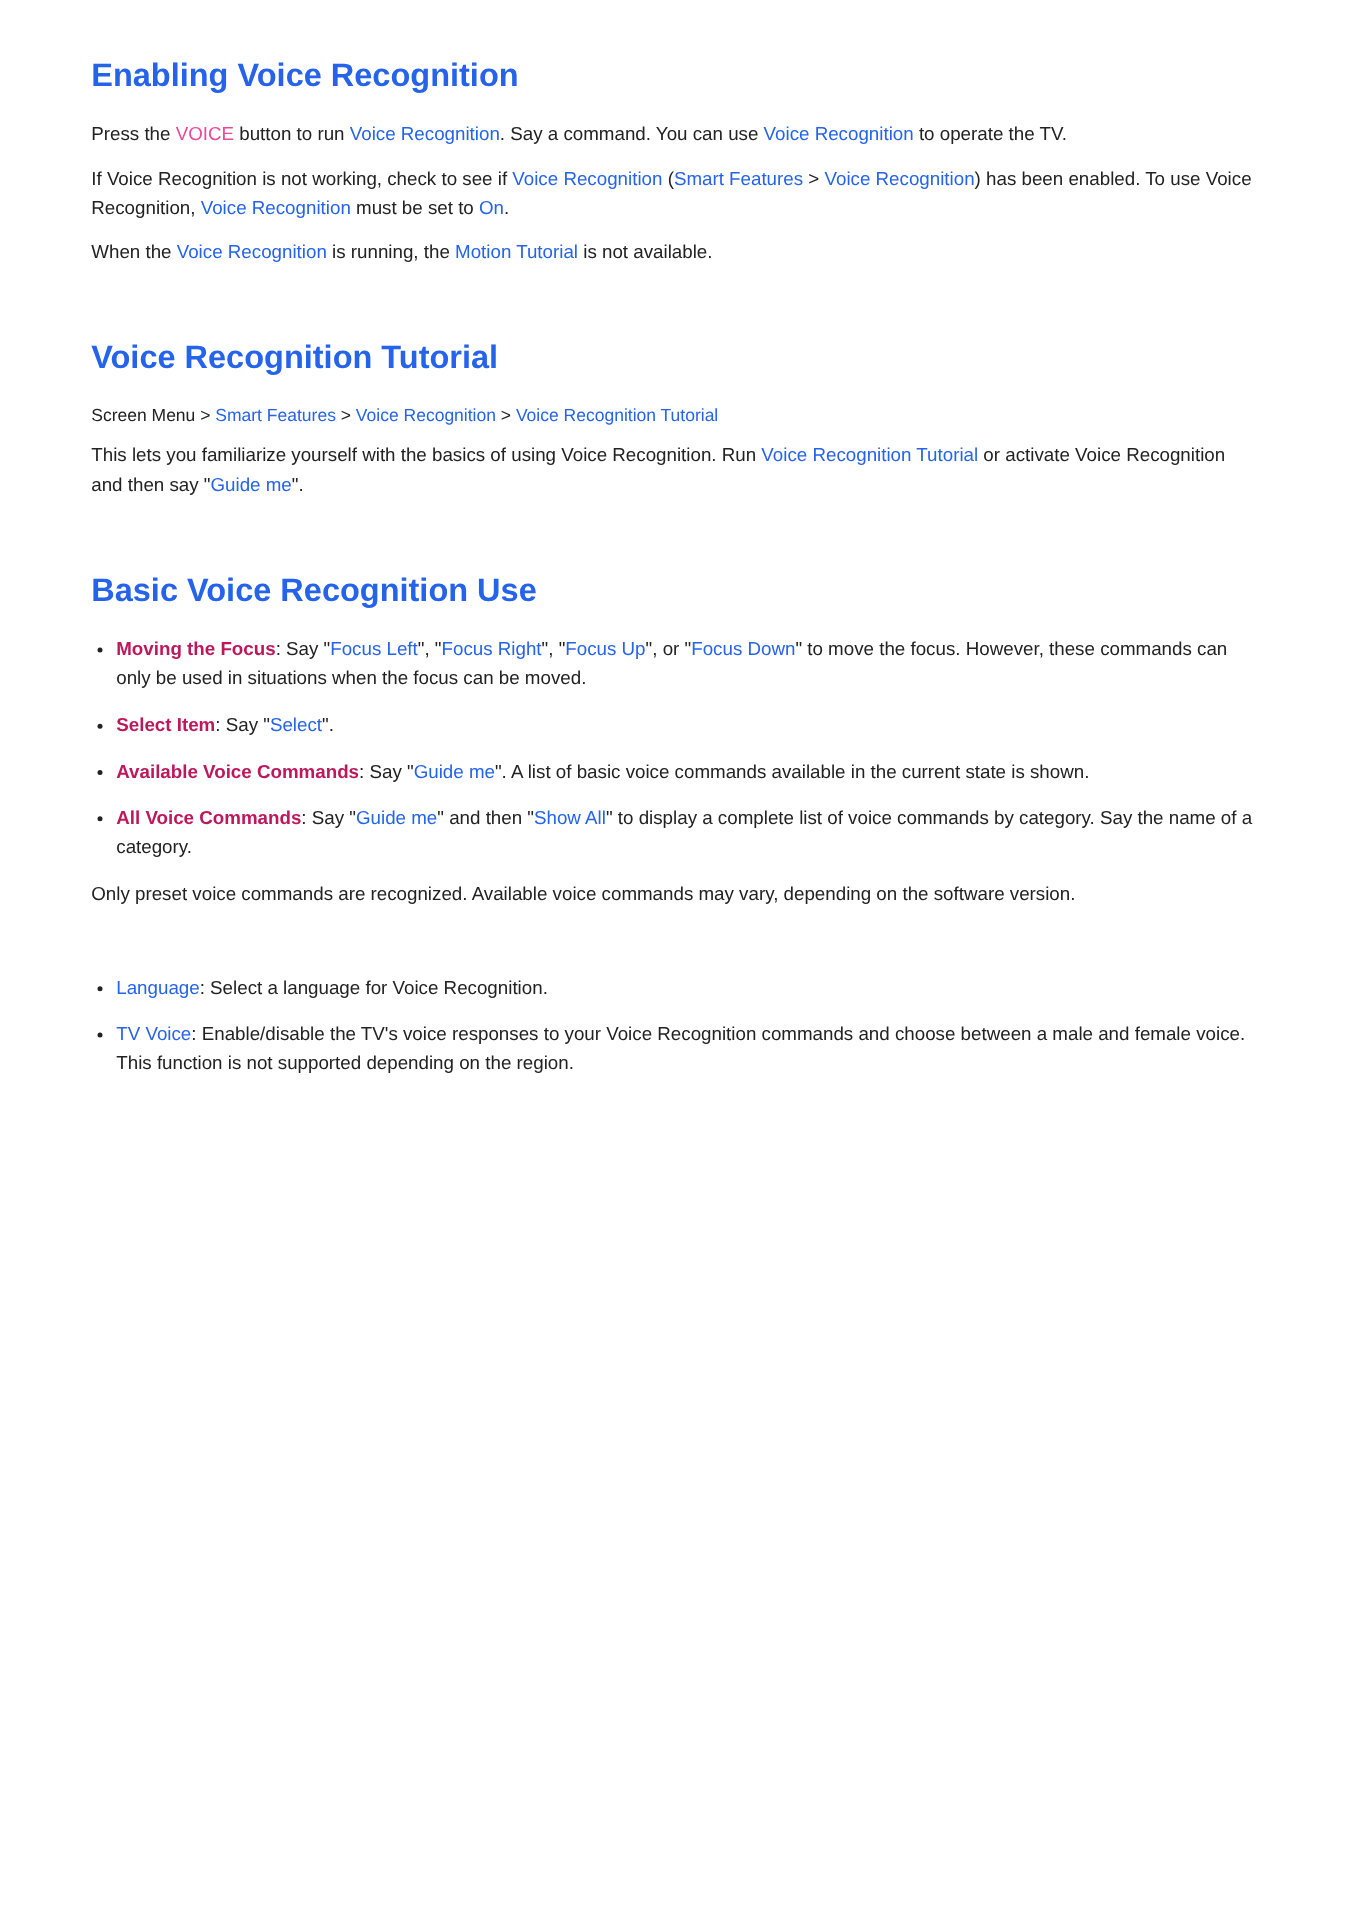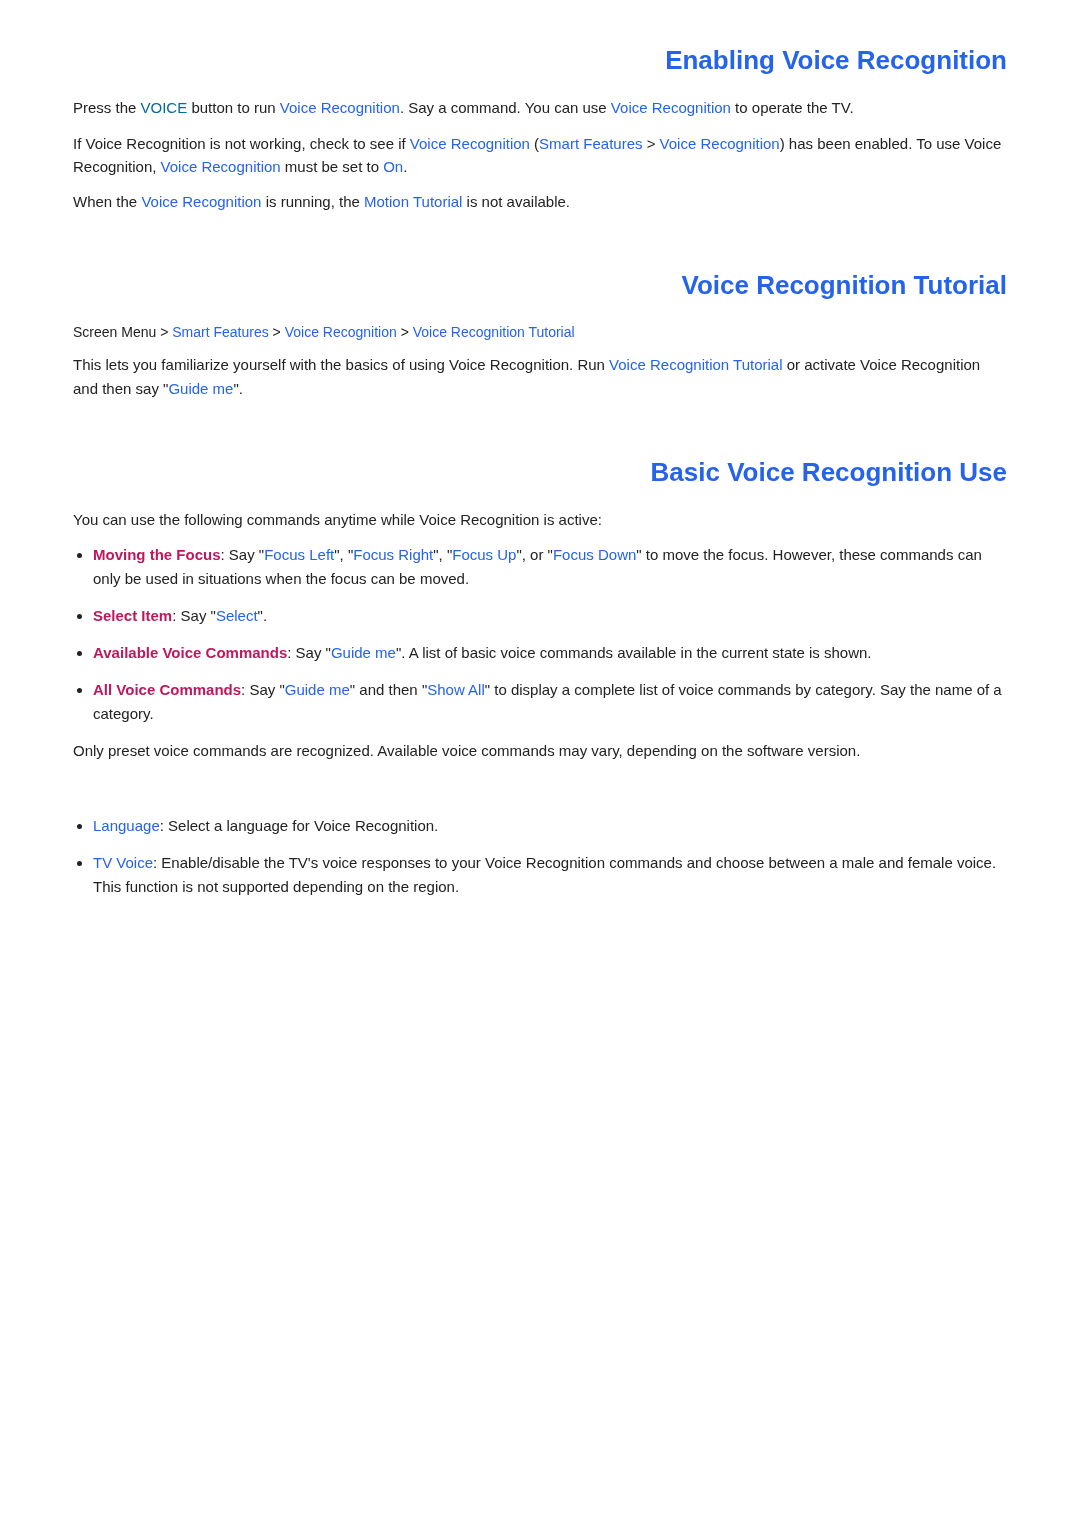--- a/index.html
+++ b/index.html
@@ -18,32 +18,31 @@
     }
     h2 {
       color: #2563eb;
       font-size: 26px;
       font-weight: 600;
       margin-bottom: 16px;
       margin-top: 40px;
     }
     h2:first-child {
       margin-top: 0;
-      text-align: right;
     }
     p {
       margin-bottom: 12px;
       color: #222222;
     }
     .link {
       color: #2563eb;
       text-decoration: none;
     }
     .link-upper {
-      color: #0369a1;
+      color: #ec4899;
       text-transform: uppercase;
       font-size: 15px;
       font-weight: normal;
     }
     .breadcrumb {
       color: #222222;
       margin-bottom: 10px;
       font-size: 14px;
     }
     .breadcrumb .link {
@@ -89,21 +88,20 @@
   <p class="breadcrumb">
     Screen Menu &gt; <a class="link">Smart Features</a> &gt; <a class="link">Voice Recognition</a> &gt; <a class="link">Voice Recognition Tutorial</a>
   </p>
   <p>
     This lets you familiarize yourself with the basics of using Voice Recognition. Run <a class="link">Voice Recognition Tutorial</a> or activate Voice Recognition and then say "<a class="link">Guide me</a>".
   </p>
 </section>
 
 <section class="section-divider">
   <h2>Basic Voice Recognition Use</h2>
-  <p>You can use the following commands anytime while Voice Recognition is active:</p>
   <ul>
     <li>
       <span class="bold-label">Moving the Focus</span>: Say "<a class="link">Focus Left</a>", "<a class="link">Focus Right</a>", "<a class="link">Focus Up</a>", or "<a class="link">Focus Down</a>" to move the focus. However, these commands can only be used in situations when the focus can be moved.
     </li>
     <li>
       <span class="bold-label">Select Item</span>: Say "<a class="link">Select</a>".
     </li>
     <li>
       <span class="bold-label">Available Voice Commands</span>: Say "<a class="link">Guide me</a>". A list of basic voice commands available in the current state is shown.
     </li>

